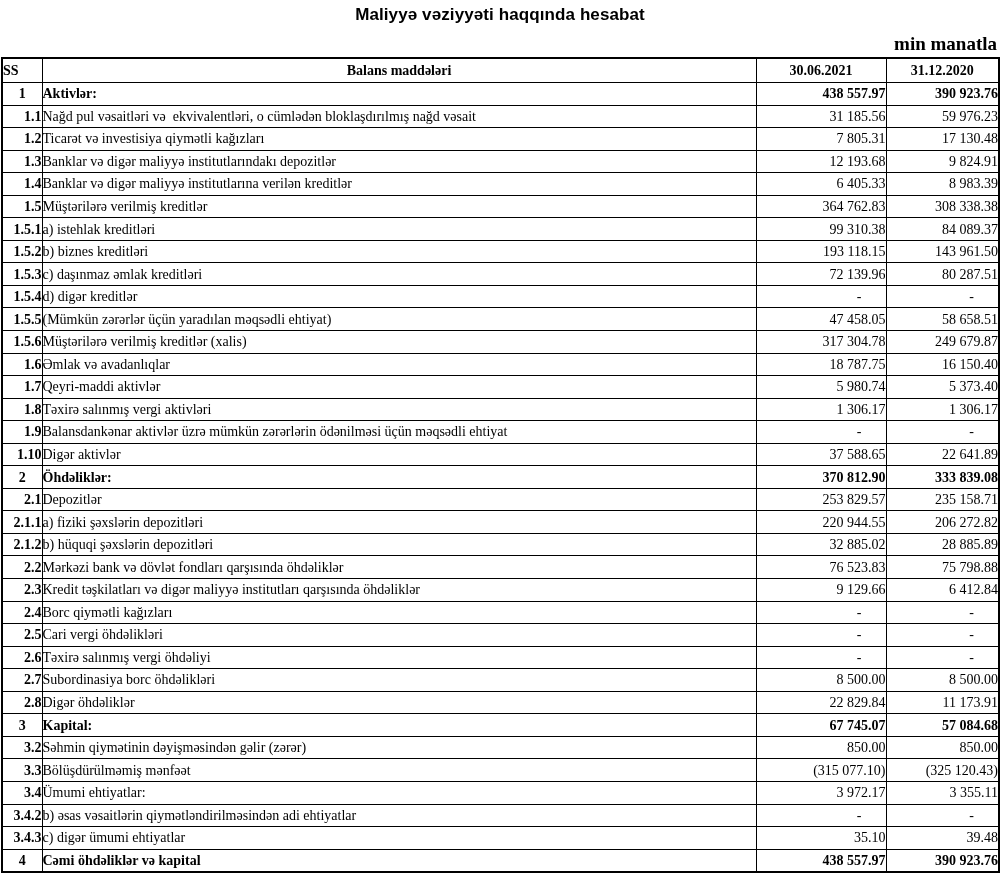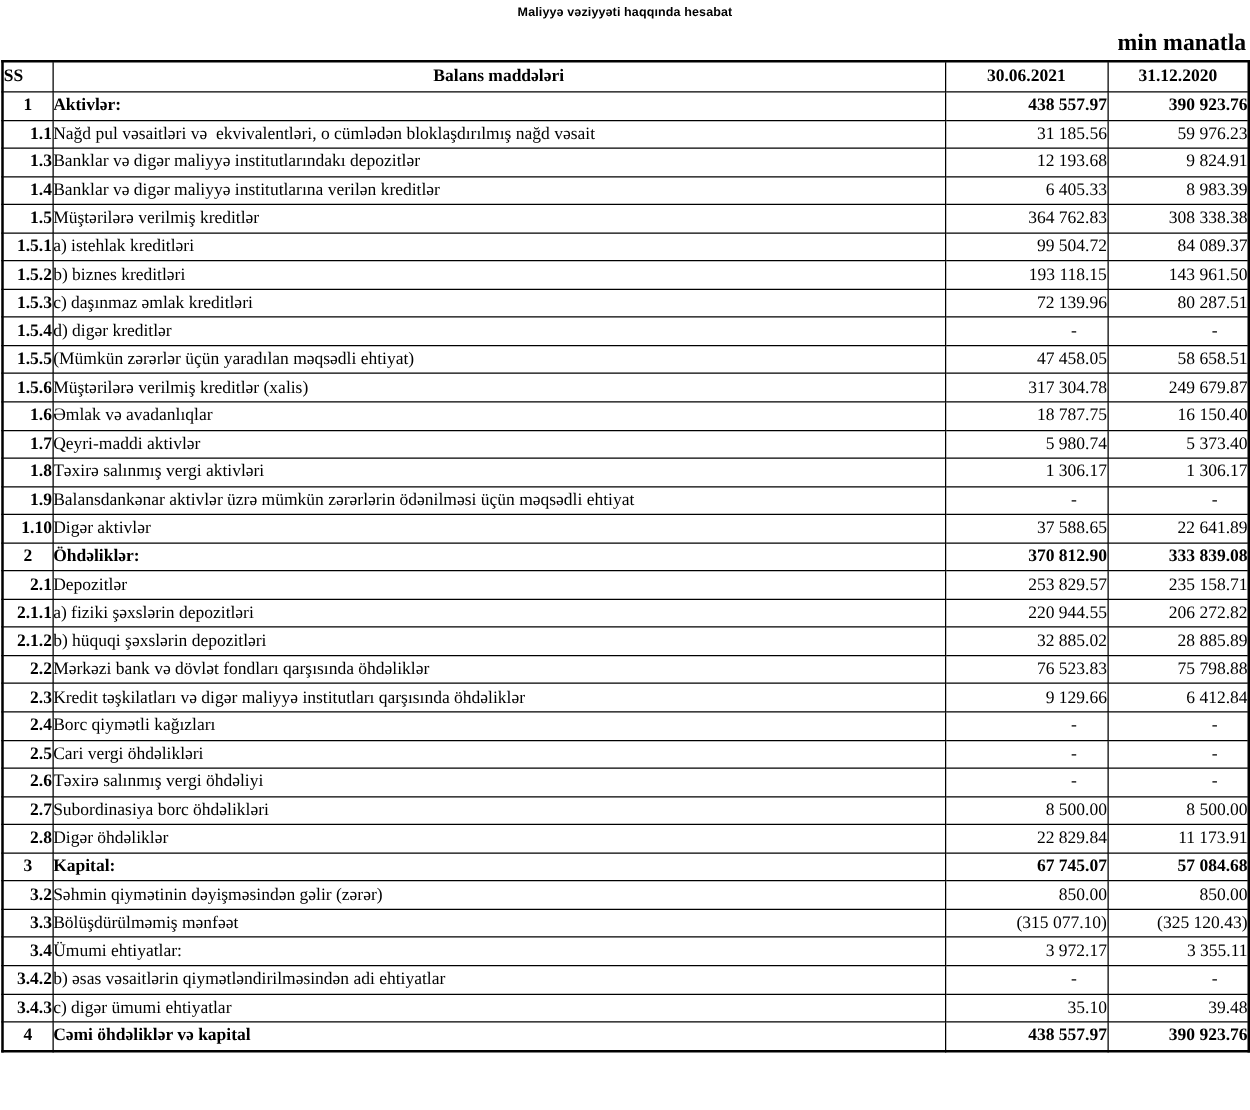--- a/index.html
+++ b/index.html
@@ -8,21 +8,21 @@
     width: 1000px; height: 888px;
     font-family: "Liberation Serif", serif;
     color: #000;
     overflow: hidden;
   }
   .page { width: 1000px; height: 888px; position: relative; }
   .doc-title {
     text-align: center;
     font-family: "Liberation Sans", sans-serif;
     font-weight: bold;
-    font-size: 10px;
+    font-size: 17px;
     padding-top: 5px;
     letter-spacing: 0.1px;
   }
   .unit-note {
     text-align: right;
     font-family: "Liberation Serif", serif;
     font-weight: bold;
     font-size: 19px;
     margin: 8px 3px 2px 0;
   }
@@ -98,41 +98,47 @@
           <td class="col-val">438 557.97</td>
           <td class="col-val">390 923.76</td>
         </tr>
         <tr>
           <td class="col-no">1.1</td>
           <td class="col-label">Nağd pul vəsaitləri və  ekvivalentləri, o cümlədən bloklaşdırılmış nağd vəsait</td>
           <td class="col-val">31 185.56</td>
           <td class="col-val">59 976.23</td>
         </tr>
         <tr>
+          <td class="col-no">1.2</td>
+          <td class="col-label">Ticarət və investisiya qiymətli kağızları</td>
+          <td class="col-val">7 805.31</td>
+          <td class="col-val">17 130.48</td>
+        </tr>
+        <tr>
           <td class="col-no">1.3</td>
           <td class="col-label">Banklar və digər maliyyə institutlarındakı depozitlər</td>
           <td class="col-val">12 193.68</td>
           <td class="col-val">9 824.91</td>
         </tr>
         <tr>
           <td class="col-no">1.4</td>
           <td class="col-label">Banklar və digər maliyyə institutlarına verilən kreditlər</td>
           <td class="col-val">6 405.33</td>
           <td class="col-val">8 983.39</td>
         </tr>
         <tr>
           <td class="col-no">1.5</td>
           <td class="col-label">Müştərilərə verilmiş kreditlər</td>
           <td class="col-val">364 762.83</td>
           <td class="col-val">308 338.38</td>
         </tr>
         <tr>
           <td class="col-no">1.5.1</td>
           <td class="col-label">a) istehlak kreditləri</td>
-          <td class="col-val">99 504.72</td>
+          <td class="col-val">99 310.38</td>
           <td class="col-val">84 089.37</td>
         </tr>
         <tr>
           <td class="col-no">1.5.2</td>
           <td class="col-label">b) biznes kreditləri</td>
           <td class="col-val">193 118.15</td>
           <td class="col-val">143 961.50</td>
         </tr>
         <tr>
           <td class="col-no">1.5.3</td>

